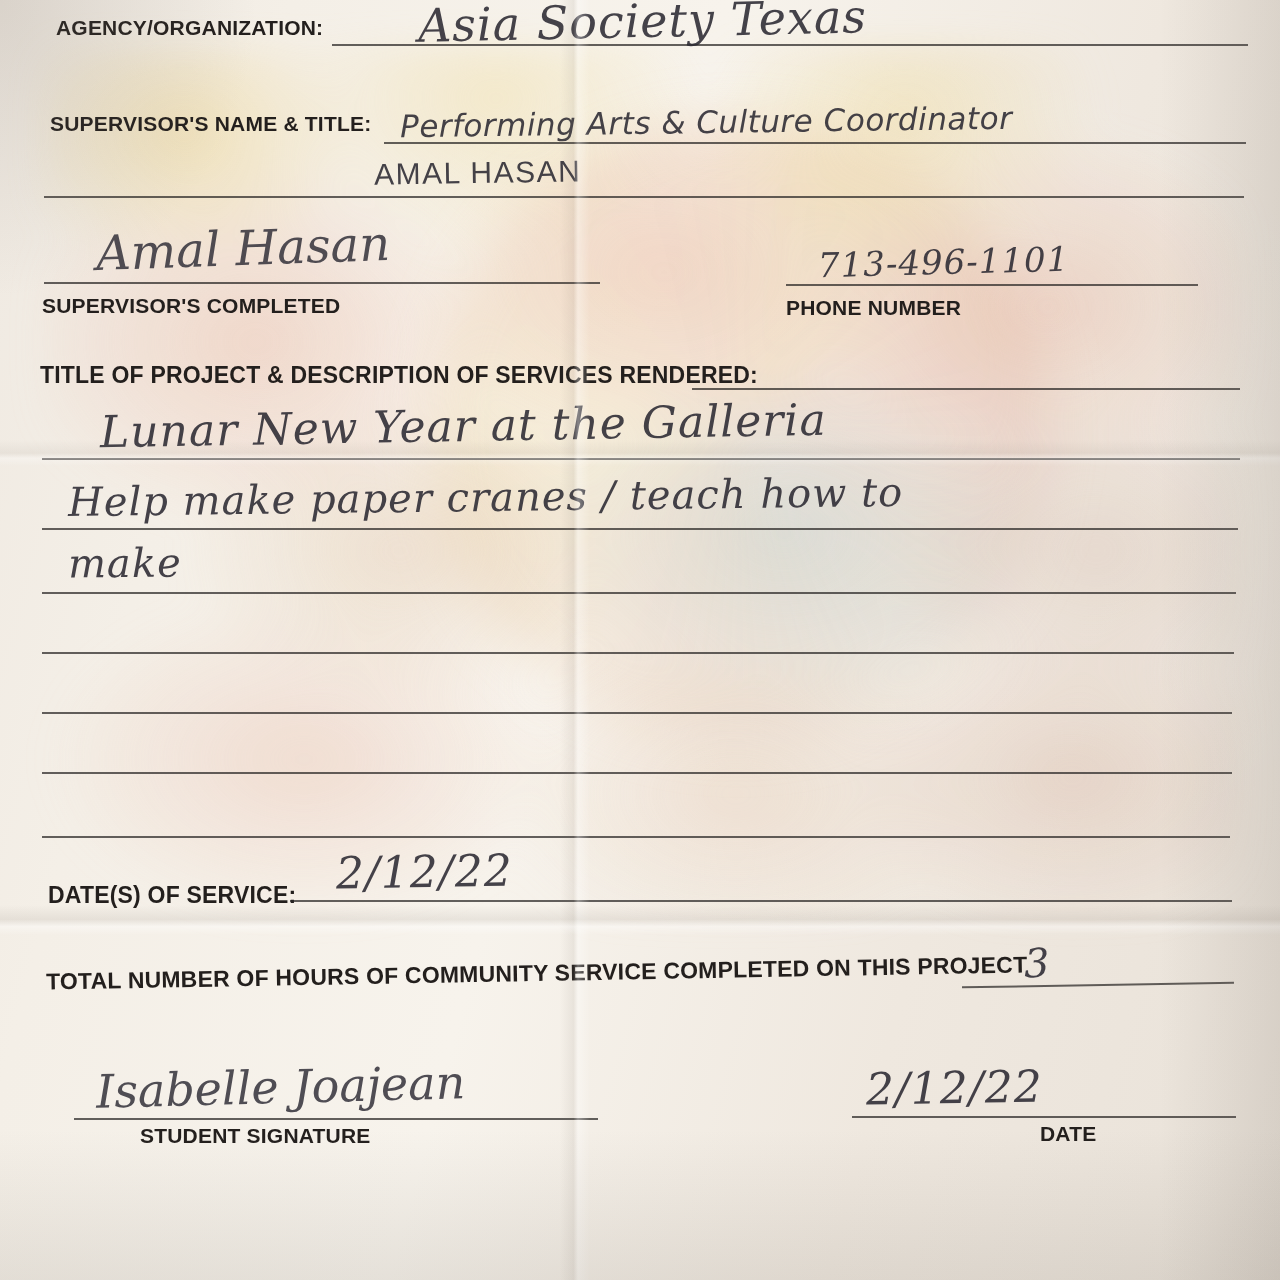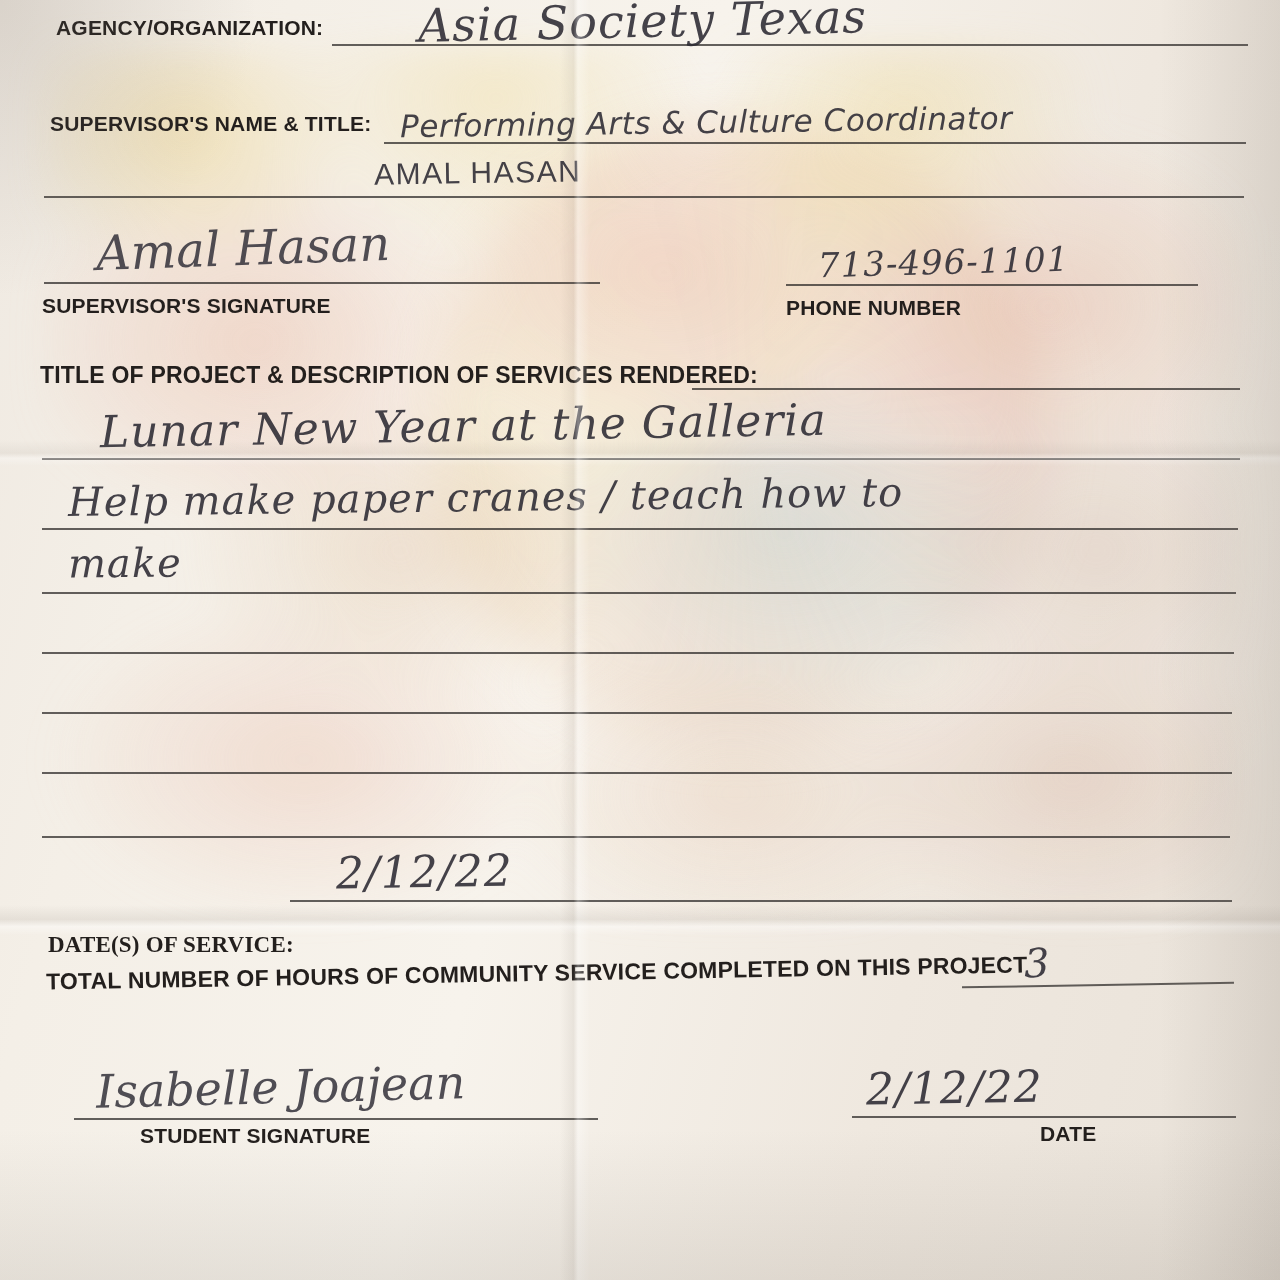--- a/index.html
+++ b/index.html
@@ -192,21 +192,21 @@
 
     <div class="lbl md" style="left:50px; top:112px;">SUPERVISOR'S NAME &amp; TITLE:</div>
     <div class="line" style="left:384px; top:142px; width:862px;"></div>
     <div class="hand cursive" style="left:400px; top:104px; font-size:31px; transform:rotate(-0.8deg);">Performing Arts &amp; Culture Coordinator</div>
 
     <div class="line" style="left:44px; top:196px; width:1200px;"></div>
     <div class="hand print" style="left:374px; top:156px; font-size:30px; transform:rotate(-0.9deg);">AMAL HASAN</div>
 
     <div class="line" style="left:44px; top:282px; width:556px;"></div>
     <div class="sig" style="left:96px; top:220px; font-size:48px; transform:rotate(-2deg);">Amal Hasan</div>
-    <div class="lbl md" style="left:42px; top:294px;">SUPERVISOR'S SIGNATURE</div>
+    <div class="lbl md" style="left:42px; top:294px;">SUPERVISOR'S COMPLETED</div>
 
     <div class="line" style="left:786px; top:284px; width:412px;"></div>
     <div class="hand script" style="left:818px; top:242px; font-size:34px; transform:rotate(-1.5deg);">713-496-1101</div>
     <div class="lbl md" style="left:786px; top:296px;">PHONE NUMBER</div>
 
     <div class="lbl lg" style="left:40px; top:362px;">TITLE OF PROJECT &amp; DESCRIPTION OF SERVICES RENDERED:</div>
     <div class="line" style="left:692px; top:388px; width:548px;"></div>
 
     <div class="line" style="left:42px; top:458px; width:1198px;"></div>
     <div class="hand script" style="left:100px; top:400px; font-size:44px; transform:rotate(-1deg);">Lunar New Year at the Galleria</div>
@@ -222,21 +222,21 @@
 
     <div class="line" style="left:42px; top:712px; width:1190px;"></div>
     <div class="hand script" style="left:68px; top:664px; font-size:40px;"></div>
 
     <div class="line" style="left:42px; top:772px; width:1190px;"></div>
     <div class="hand script" style="left:68px; top:724px; font-size:40px;"></div>
 
     <div class="line" style="left:42px; top:836px; width:1188px;"></div>
     <div class="hand script" style="left:68px; top:788px; font-size:40px;"></div>
 
-    <div class="lbl lg" style="left:48px; top:932px;font-family:Liberation Serif, serif;">DATE(S) OF SERVICE:</div>
+    <div class="lbl lg" style="left:48px; top:882px;">DATE(S) OF SERVICE:</div>
     <div class="line" style="left:290px; top:900px; width:942px;"></div>
     <div class="hand script" style="left:336px; top:846px; font-size:44px; transform:rotate(-1deg);">2/12/22</div>
 
     <div class="lbl lg" style="left:46px; top:960px; transform:rotate(-1deg);">TOTAL NUMBER OF HOURS OF COMMUNITY SERVICE COMPLETED ON THIS PROJECT</div>
     <div class="line" style="left:962px; top:984px; width:272px; transform:rotate(-1deg);"></div>
     <div class="hand script" style="left:1024px; top:940px; font-size:40px; transform:rotate(-2deg);">3</div>
 
     <div class="line" style="left:74px; top:1118px; width:524px;"></div>
     <div class="sig" style="left:96px; top:1060px; font-size:46px; transform:rotate(-1.5deg);">Isabelle Joajean</div>
     <div class="lbl md" style="left:140px; top:1124px;">STUDENT SIGNATURE</div>

